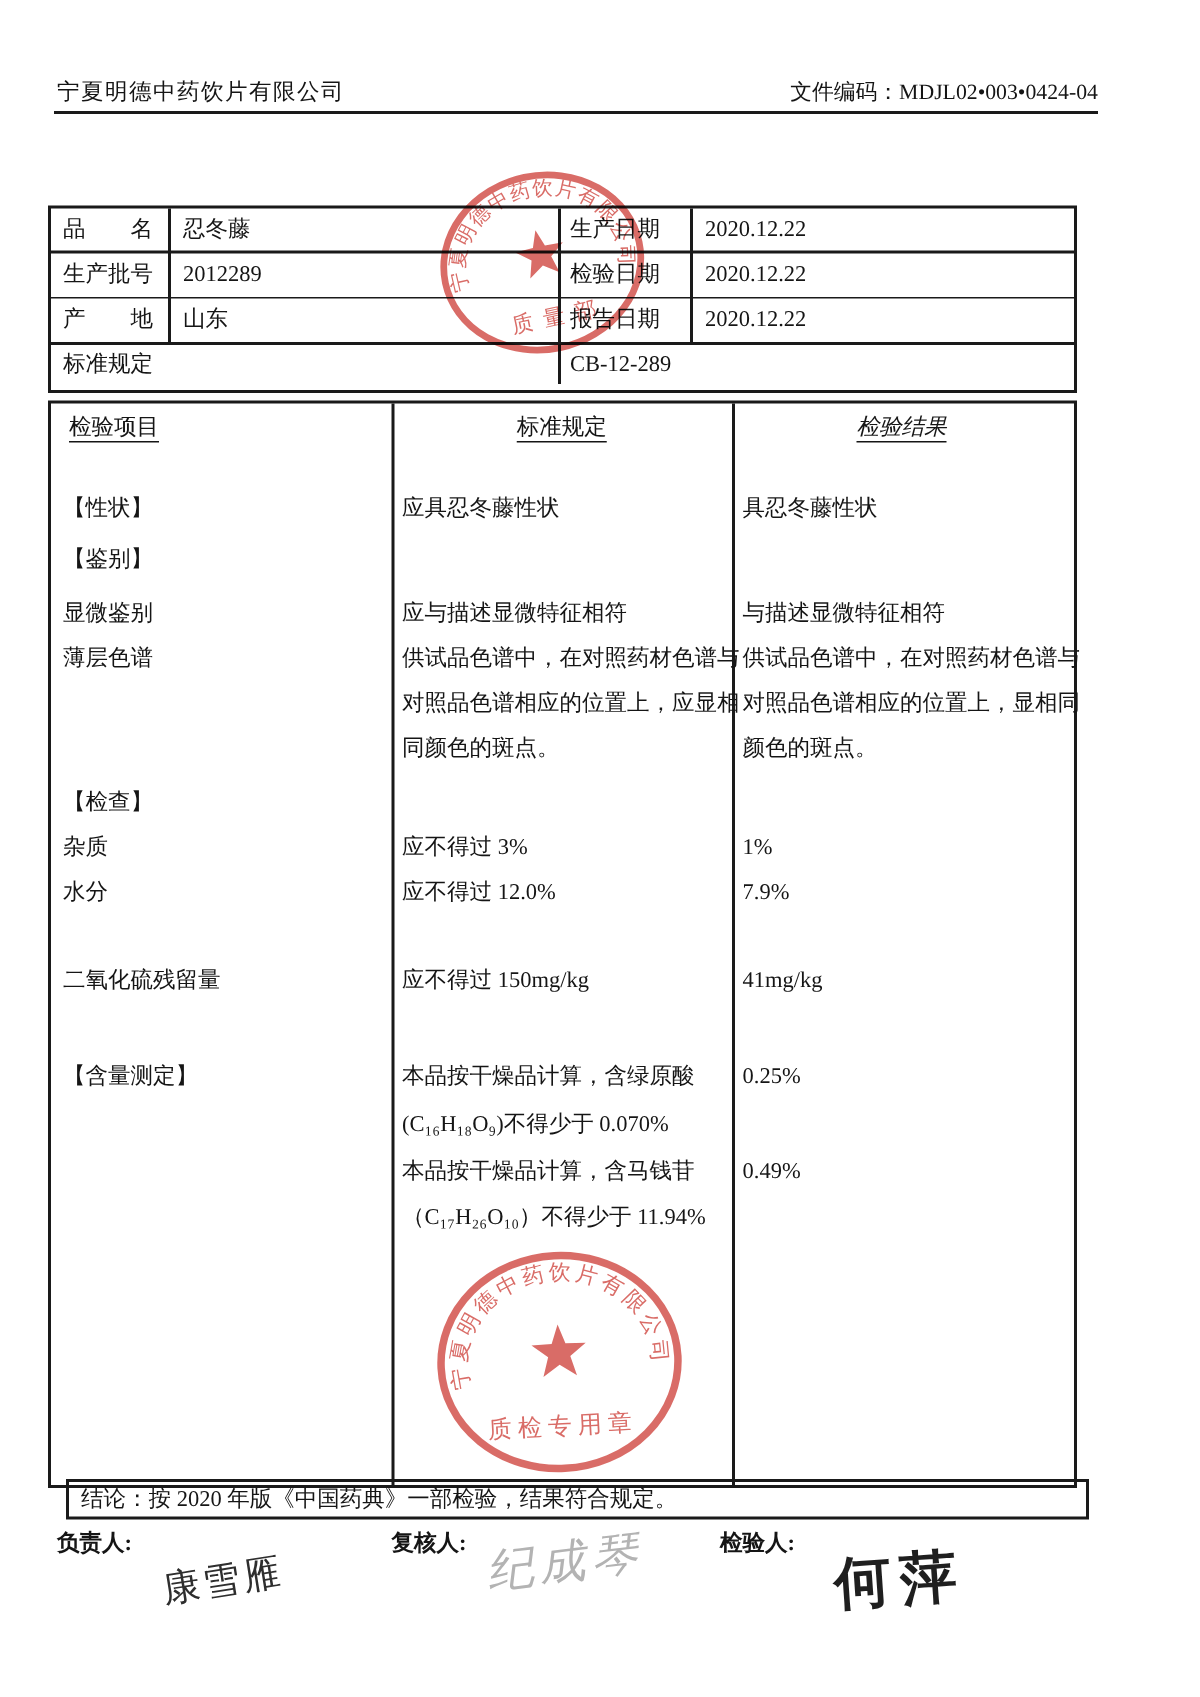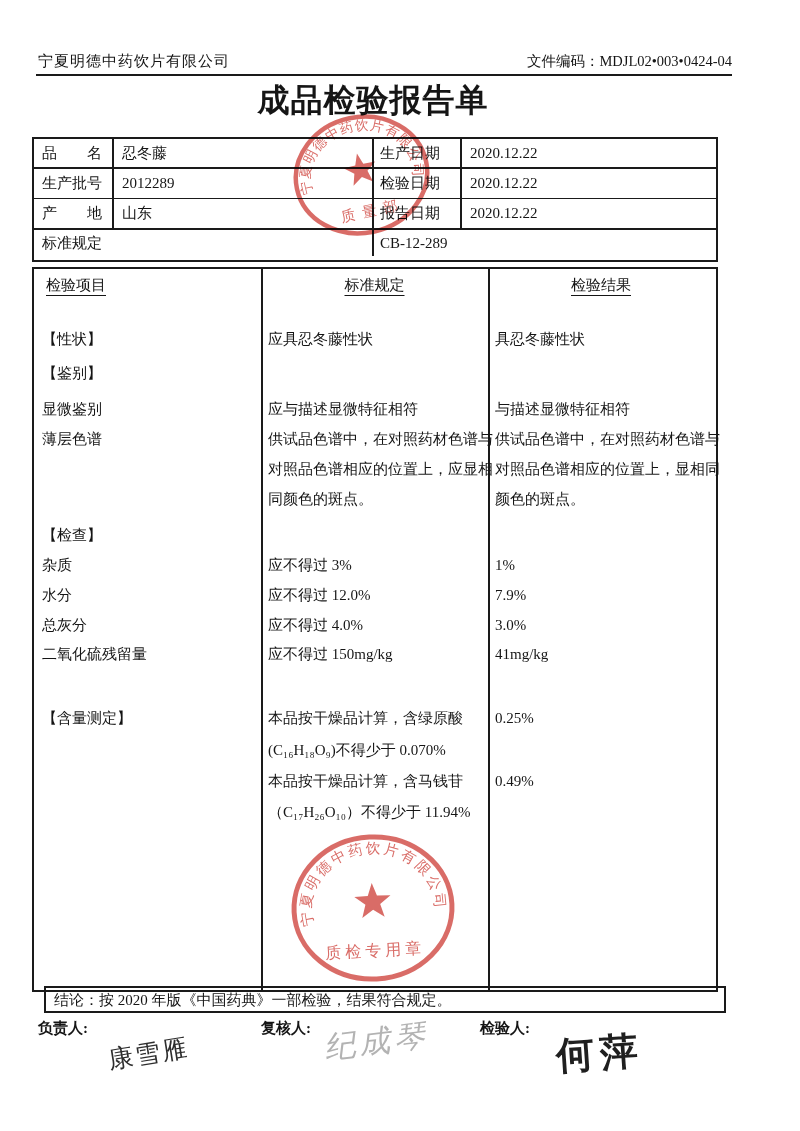--- a/index.html
+++ b/index.html
@@ -20,21 +20,21 @@
   .it-cell{position:absolute;height:29px;line-height:29px;white-space:nowrap;}
   .itr1{top:0}.itr2{top:29.5px}.itr3{top:60px}.itr4{top:90px}
   .itc1{left:8px}.itc2{left:88px}.itc3{left:346px}.itc4{left:436px}
   
   .items-table{position:absolute;left:32px;top:267px;width:682px;height:721px;border:2px solid #1a1a1a;font-size:15px;}
   .mt-vline{position:absolute;top:0;width:1.5px;height:100%;background:#1a1a1a;}
   .mtv1{left:227px}.mtv2{left:454px}
   .mt-head{position:absolute;top:5px;line-height:22px;white-space:nowrap;}
   .mth1{left:12px}
   .mth2{left:227px;width:227px;text-align:center;}
-  .mth3{left:454px;width:226px;text-align:center;}
+  .mth3{left:454px;width:226px;text-align:center;font-style:italic;}
   .mt-head span{text-decoration:underline;text-underline-offset:5px;}
   .trow{position:absolute;left:0;width:100%;height:20px;}
   .tc{position:absolute;line-height:20px;white-space:nowrap;}
   .tc1{left:8px}.tc2{left:234px}.tc3{left:461px}
   
   .conclusion{position:absolute;left:44px;top:986px;width:682px;height:27px;border:2px solid #1a1a1a;
               box-sizing:border-box;line-height:24px;font-size:15px;padding-left:8px;white-space:nowrap;}
   .sig-label{position:absolute;top:1019px;font-size:15px;white-space:nowrap;font-weight:bold;}
   .sigl1{left:38px}.sigl2{left:261px}.sigl3{left:480px}
   .sig-name{position:absolute;white-space:nowrap;}
@@ -47,21 +47,20 @@
   .stamp-bottom{left:288px;top:832px;}
 </style>
 </head>
 <body>
 
 <div class="page">
 
   <div class="hdr-company">宁夏明德中药饮片有限公司</div>
   <div class="hdr-code">文件编码：MDJL02•003•0424-04</div>
   <div class="hdr-rule"></div>
-  <div class="title">成品检验报告单</div>
 
   <div class="info-table">
     <div class="it-hline ith1"></div>
     <div class="it-hline ith2"></div>
     <div class="it-hline ith3"></div>
     <div class="it-vline itv1"></div>
     <div class="it-vline itv2"></div>
     <div class="it-vline itv3"></div>
 
     <div class="it-cell itr1 itc1">品　　名</div>
@@ -128,25 +127,20 @@
       </div>
     <div class="trow" style="top:286px">
         <span class="tc tc1">杂质</span>
         <span class="tc tc2">应不得过 3%</span>
         <span class="tc tc3">1%</span>
       </div>
     <div class="trow" style="top:316px">
         <span class="tc tc1">水分</span>
         <span class="tc tc2">应不得过 12.0%</span>
         <span class="tc tc3">7.9%</span>
-      </div>
-    <div class="trow" style="top:346px">
-        <span class="tc tc1">总灰分</span>
-        <span class="tc tc2">应不得过 4.0%</span>
-        <span class="tc tc3">3.0%</span>
       </div>
     <div class="trow" style="top:375px">
         <span class="tc tc1">二氧化硫残留量</span>
         <span class="tc tc2">应不得过 150mg/kg</span>
         <span class="tc tc3">41mg/kg</span>
       </div>
     <div class="trow" style="top:439px">
         <span class="tc tc1">【含量测定】</span>
         <span class="tc tc2">本品按干燥品计算，含绿原酸</span>
         <span class="tc tc3">0.25%</span>

